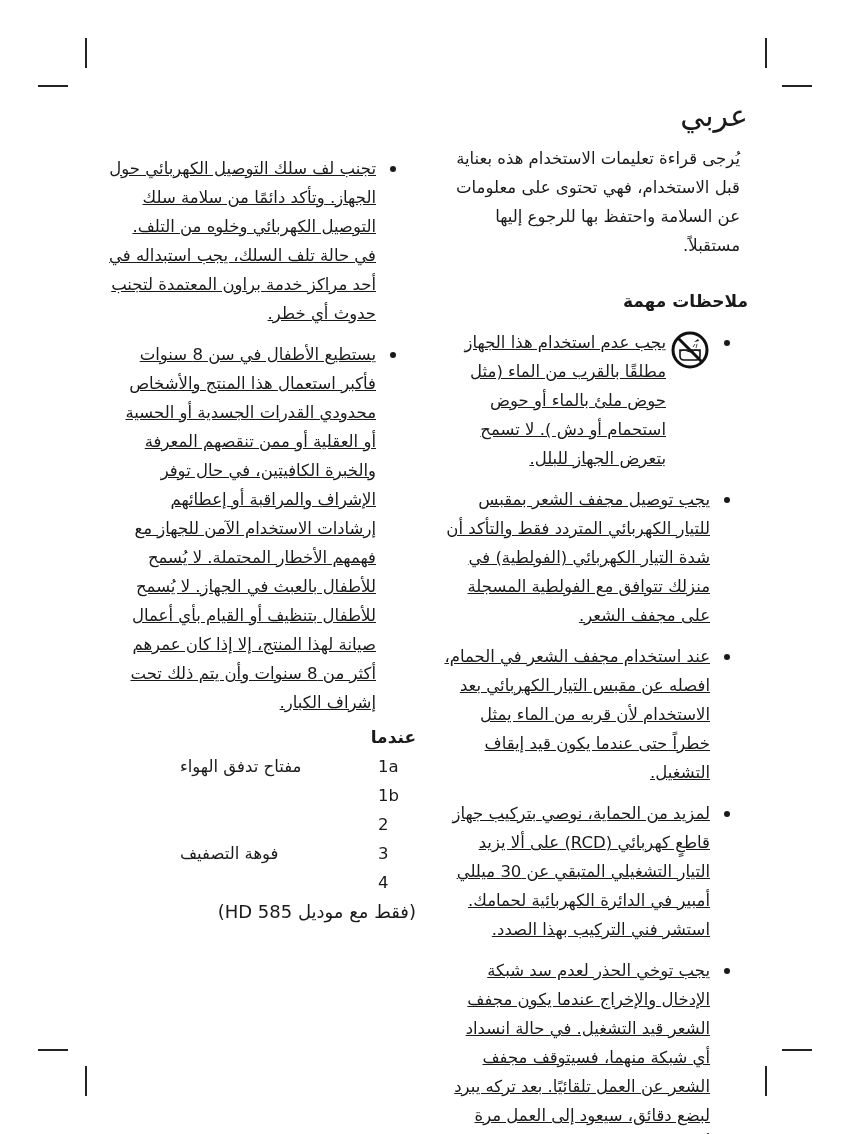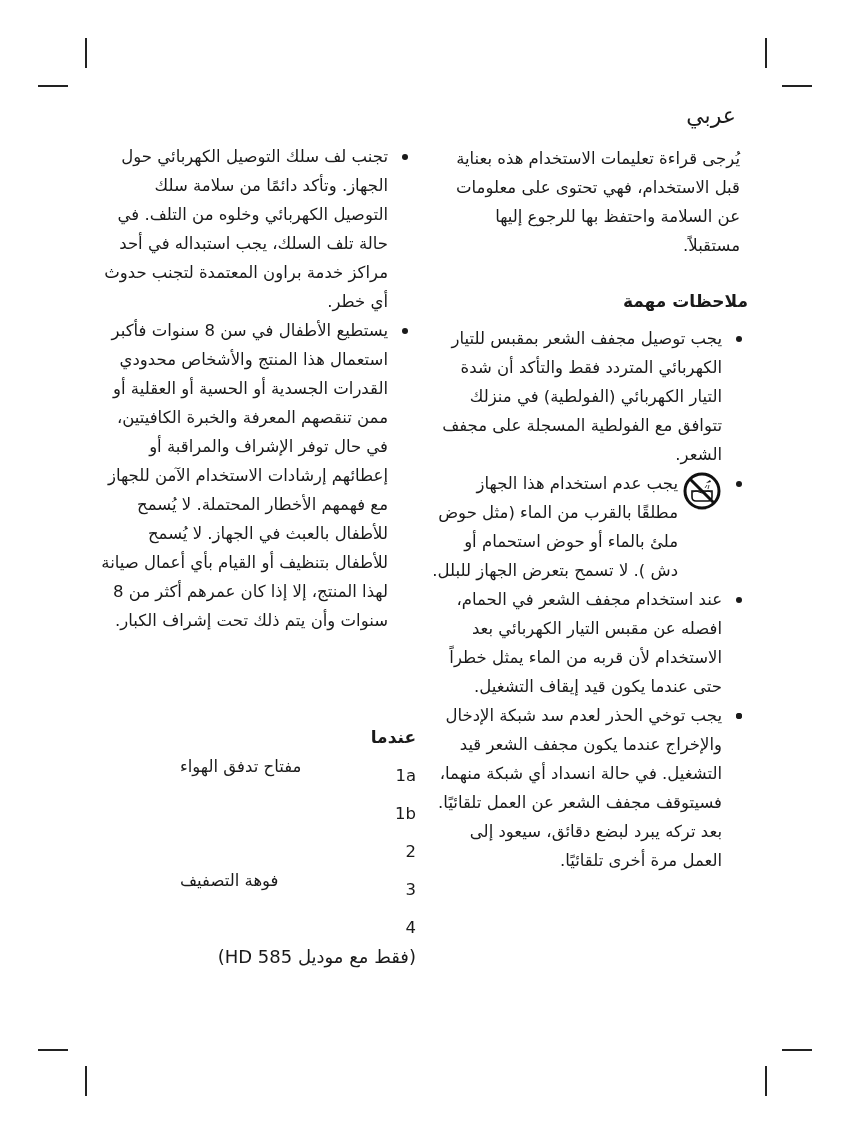--- a/index.html
+++ b/index.html
@@ -9,37 +9,37 @@
     font-family: "DejaVu Sans", "Liberation Sans", sans-serif;
   }
   .crop { position: absolute; background: #222; }
   .crop.v { width: 1.5px; height: 30px; }
   .crop.h { height: 1.5px; width: 30px; }
 
   .col { position: absolute; direction: rtl; text-align: right; font-size: 16.5px; line-height: 29px; }
   .col-right { left: 432px; width: 316px; top: 96px; }
   .col-left { left: 96px; width: 318px; top: 142px; }
 
-  .title { font-size: 22px; line-height: 40px; margin: 0 12px 0 0; font-weight: normal; }
+  .title { font-size: 30px; line-height: 40px; margin: 0 0 0 0; font-weight: normal; }
   .intro { margin: 8px; }
   .section-heading { font-size: 17px; font-weight: bold; margin: 26px 0 8px 0; line-height: 30px; }
 
   ul.bullets { list-style: none; margin: 0; padding: 0; }
-  ul.bullets li { position: relative; padding-right: 26px; margin: 0; }
+  ul.bullets li { position: relative; padding-right: 26px; margin: 12px; text-decoration: underline; }
   ul.bullets li .dot {
     position: absolute; right: 6px; top: 12px; width: 6px; height: 6px; border-radius: 50%; background: #1a1a1a;
   }
   .with-icon { display: flex; flex-direction: row; align-items: flex-start; }
   .with-icon .icon-wrap { flex: 0 0 40px; height: 40px; margin-left: 4px; margin-top: 2px; }
   .with-icon .txt { flex: 1; }
 
   .desc { position: absolute; left: 180px; width: 236px; top: 722px; direction: rtl; text-align: right; }
   .desc-heading { font-size: 17px; font-weight: bold; line-height: 30px; margin: 0; }
   .desc-item { display: flex; flex-direction: row; font-size: 16.5px; line-height: 29px; }
-  .desc-item .num { width: 38px; text-align: right; direction: ltr; flex: 0 0 38px; margin-top: 9px; }
+  .desc-item .num { width: 38px; text-align: left; direction: ltr; flex: 0 0 38px; }
   .desc-item .label { flex: 1; text-align: left; padding-right: 0; }
   .desc-note { font-size: 18px; line-height: 29px; }
 </style>
 </head>
 <body>
 
 <div class="crop v" style="left:85px;top:38px;"></div>
 <div class="crop h" style="left:38px;top:85px;"></div>
 <div class="crop v" style="left:765px;top:38px;"></div>
 <div class="crop h" style="left:782px;top:85px;"></div>
@@ -48,45 +48,46 @@
 <div class="crop h" style="left:782px;top:1049px;"></div>
 <div class="crop v" style="left:765px;top:1066px;"></div>
 
 <div class="col col-right">
   <h1 class="title">عربي</h1>
   <p class="intro">يُرجى قراءة تعليمات الاستخدام هذه بعناية قبل الاستخدام، فهي تحتوى على معلومات عن السلامة واحتفظ بها للرجوع إليها مستقبلاً.</p>
   <h2 class="section-heading">ملاحظات مهمة</h2>
   <ul class="bullets">
     <li>
       <span class="dot"></span>
-      <span>يجب توصيل مجفف الشعر بمقبس للتيار الكهربائي المتردد فقط والتأكد أن شدة التيار الكهربائي (الفولطية) في منزلك تتوافق مع الفولطية المسجلة على مجفف الشعر.</span>
-    </li>
-    <li>
-      <span class="dot"></span>
       <div class="with-icon">
         <span class="icon-wrap">
           <svg width="40" height="40" viewBox="0 0 40 40">
             <circle cx="20" cy="20" r="17" fill="none" stroke="#111" stroke-width="3"></circle>
             <path d="M10 20 h20 v6 q0 4 -4 4 h-12 q-4 0 -4 -4 z" fill="none" stroke="#111" stroke-width="1.6"></path>
             <path d="M11 21 q3 -2 6 0 t6 0 t6 0" fill="none" stroke="#111" stroke-width="1"></path>
             <path d="M24 12 l4 -3 l1 2 z" fill="#111"></path>
             <line x1="25" y1="14" x2="23" y2="17" stroke="#111" stroke-width="0.8"></line>
             <line x1="27" y1="14" x2="26" y2="18" stroke="#111" stroke-width="0.8"></line>
             <line x1="8" y1="8" x2="32" y2="32" stroke="#111" stroke-width="3"></line>
           </svg>
         </span>
         <span class="txt">يجب عدم استخدام هذا الجهاز مطلقًا بالقرب من الماء (مثل حوض ملئ بالماء أو حوض استحمام أو دش ). لا تسمح بتعرض الجهاز للبلل.</span>
       </div>
     </li>
     <li>
       <span class="dot"></span>
+      <span>يجب توصيل مجفف الشعر بمقبس للتيار الكهربائي المتردد فقط والتأكد أن شدة التيار الكهربائي (الفولطية) في منزلك تتوافق مع الفولطية المسجلة على مجفف الشعر.</span>
+    </li>
+    <li>
+      <span class="dot"></span>
       <span>عند استخدام مجفف الشعر في الحمام، افصله عن مقبس التيار الكهربائي بعد الاستخدام لأن قربه من الماء يمثل خطراً حتى عندما يكون قيد إيقاف التشغيل.</span>
     </li>
     <li>
       <span class="dot"></span>
+      <span>لمزيد من الحماية، نوصي بتركيب جهاز قاطعٍ كهربائي (RCD) على ألا يزيد التيار التشغيلي المتبقي عن 30 ميللي أمبير في الدائرة الكهربائية لحمامك. استشر فني التركيب بهذا الصدد.</span>
     </li>
     <li>
       <span class="dot"></span>
       <span>يجب توخي الحذر لعدم سد شبكة الإدخال والإخراج عندما يكون مجفف الشعر قيد التشغيل. في حالة انسداد أي شبكة منهما، فسيتوقف مجفف الشعر عن العمل تلقائيًا. بعد تركه يبرد لبضع دقائق، سيعود إلى العمل مرة أخرى تلقائيًا.</span>
     </li>
   </ul>
 </div>
 
 <div class="col col-left">
   <ul class="bullets">

